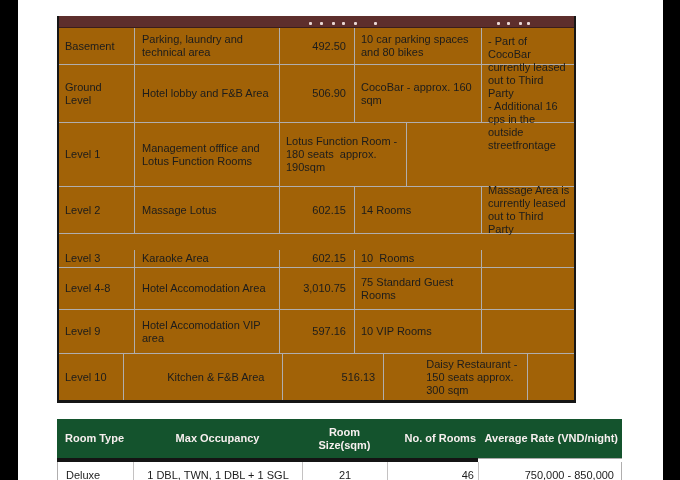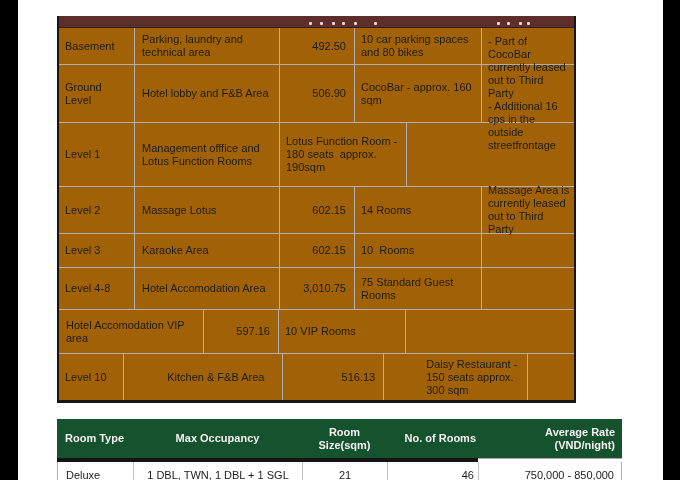--- a/index.html
+++ b/index.html
@@ -41,36 +41,36 @@
     font-size:11px;line-height:13px;
     padding:2px 4px 2px 6px;
   }
   .c-floor{width:76px;}
   .c-desc{width:145px;padding-left:7px;}
   .c-area{width:75px;justify-content:flex-end;text-align:right;padding-right:8px;}
   .c-detail{width:127px;white-space:pre-wrap;}
   .c-note{flex:1;border-right:none;white-space:pre-wrap;}
   
   .rh0{height:37px;} .rh1{height:58px;} .rh2{height:64px;} .rh3{height:47px;}
-  .rh4{height:34px;} .rh5{height:42px;} .rh6{height:44px;} .rh7{height:46px;}
+  .rh4{height:34px;align-items:flex-end;} .rh5{height:42px;} .rh6{height:44px;} .rh7{height:46px;}
   
   .room-table{
     position:absolute;left:39px;top:419px;width:565px;background:#fff;
   }
   .rt-header{
     display:flex;align-items:center;height:39px;background:#14532d;
     color:#f7efef;font-weight:bold;font-size:11px;line-height:13px;
     box-sizing:border-box;
   }
   .rt-hcell{box-sizing:border-box;padding:0 4px;}
   .h-roomtype{width:76px;padding-left:8px;text-align:left;}
   .h-occupancy{width:169px;text-align:center;}
   .h-size{width:85px;text-align:center;white-space:pre-line;}
   .h-rooms{width:91px;text-align:right;padding-right:2px;}
-  .h-rate{flex:1;text-align:right;padding-right:7px;}
+  .h-rate{flex:1;text-align:right;}
   .rt-shadow{display:flex;height:4px;}
   .rt-shadow .dark{width:421px;background:#141414;}
   .rt-shadow .light{flex:1;background:#fff;border-top:1px solid #a9a9a9;box-sizing:border-box;}
   .rt-row{
     display:flex;align-items:center;height:26px;font-size:11px;
     border-left:1px solid #b0aeae;border-right:1px solid #b0aeae;box-sizing:border-box;
   }
   .rt-cell{box-sizing:border-box;padding:0 4px;border-right:1px solid #c4c2c2;height:100%;display:flex;align-items:center;}
   .rt-cell:last-child{border-right:none;}
   .d-roomtype{width:76px;padding-left:8px;}
@@ -141,20 +141,21 @@
 
     <div class="ft-row rh5">
       <div class="cell c-floor">Level 4-8</div>
       <div class="cell c-desc">Hotel Accomodation Area</div>
       <div class="cell c-area">3,010.75</div>
       <div class="cell c-detail">75 Standard Guest Rooms</div>
       <div class="cell c-note"></div>
     </div>
 
     <div class="ft-row rh6">
+      <div class="cell c-floor">Level 9</div>
       <div class="cell c-desc">Hotel Accomodation VIP area</div>
       <div class="cell c-area">597.16</div>
       <div class="cell c-detail">10 VIP Rooms</div>
       <div class="cell c-note"></div>
     </div>
 
     <div class="ft-row rh7">
       <div class="cell c-floor">Level 10</div>
       <div class="cell c-desc">Kitchen &amp; F&amp;B Area</div>
       <div class="cell c-area">516.13</div>

